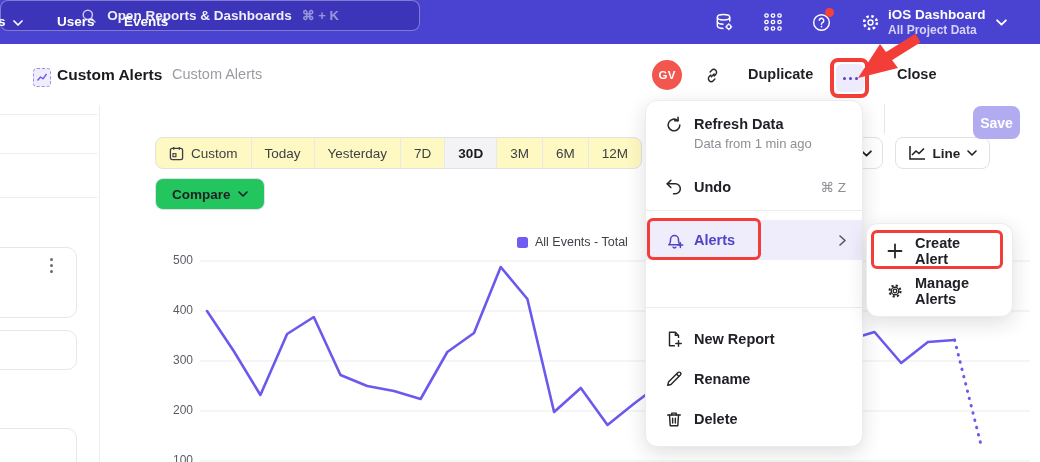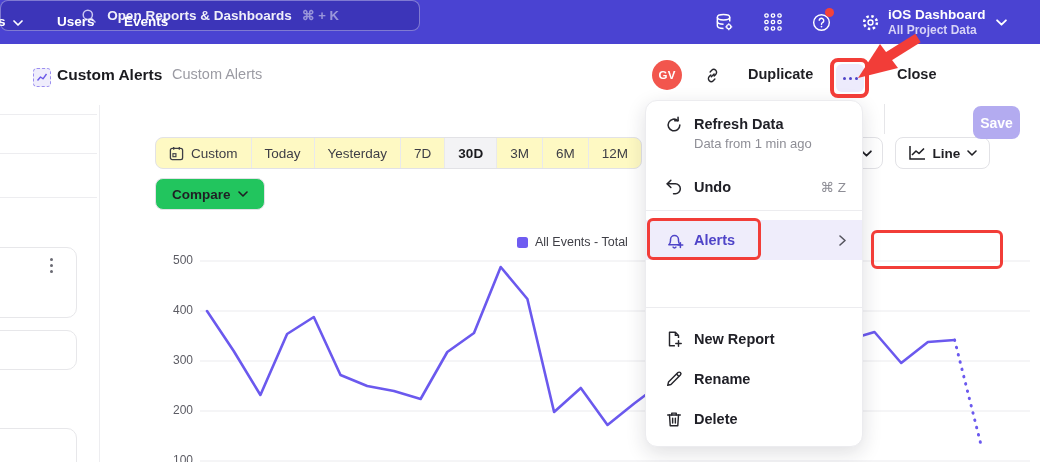--- a/index.html
+++ b/index.html
@@ -387,20 +387,43 @@
               <path d="M5 5.5 l0.8 12 h8.4 l0.8-12"></path>
               <line x1="8.5" y1="9" x2="8.5" y2="14.5"></line>
               <line x1="11.5" y1="9" x2="11.5" y2="14.5"></line>
             </g>
           </svg>
       </span>
       <span class="mi-label">Delete</span>
     </div>
   </div>
 
+  <div id="submenu" class="abs">
+    <div class="menu-row" id="smi-create">
+      <span class="mi-icon">
+        <svg width="16" height="16" viewBox="0 0 16 16">
+            <g stroke="#26262c" stroke-width="1.8" stroke-linecap="round">
+              <line x1="8" y1="1.5" x2="8" y2="14.5"></line>
+              <line x1="1.5" y1="8" x2="14.5" y2="8"></line>
+            </g>
+          </svg>
+      </span>
+      <span class="mi-label">Create Alert</span>
+    </div>
+    <div class="menu-row" id="smi-manage">
+      <span class="mi-icon">
+        <svg width="18" height="18" viewBox="0 0 22 22">
+            <circle cx="11" cy="11" r="6.7" fill="none" stroke="#26262c" stroke-width="2.6" stroke-dasharray="2.6 2.67"></circle>
+            <circle cx="11" cy="11" r="4.6" fill="none" stroke="#26262c" stroke-width="1.6"></circle>
+            <circle cx="11" cy="11" r="2.2" fill="none" stroke="#26262c" stroke-width="1.6"></circle>
+          </svg>
+      </span>
+      <span class="mi-label">Manage Alerts</span>
+    </div>
+  </div>
 
   <div class="anno abs" id="anno-more"></div>
   <div class="anno abs" id="anno-alerts"></div>
   <div class="anno abs" id="anno-create"></div>
   <svg id="anno-arrow" class="abs" viewBox="0 0 76 52">
     <line x1="72" y1="4" x2="40" y2="24" stroke="#f23d38" stroke-width="10"></line>
     <polygon points="12,44 34,10 52,34" fill="#f23d38"></polygon>
   </svg>
 
 </div>

